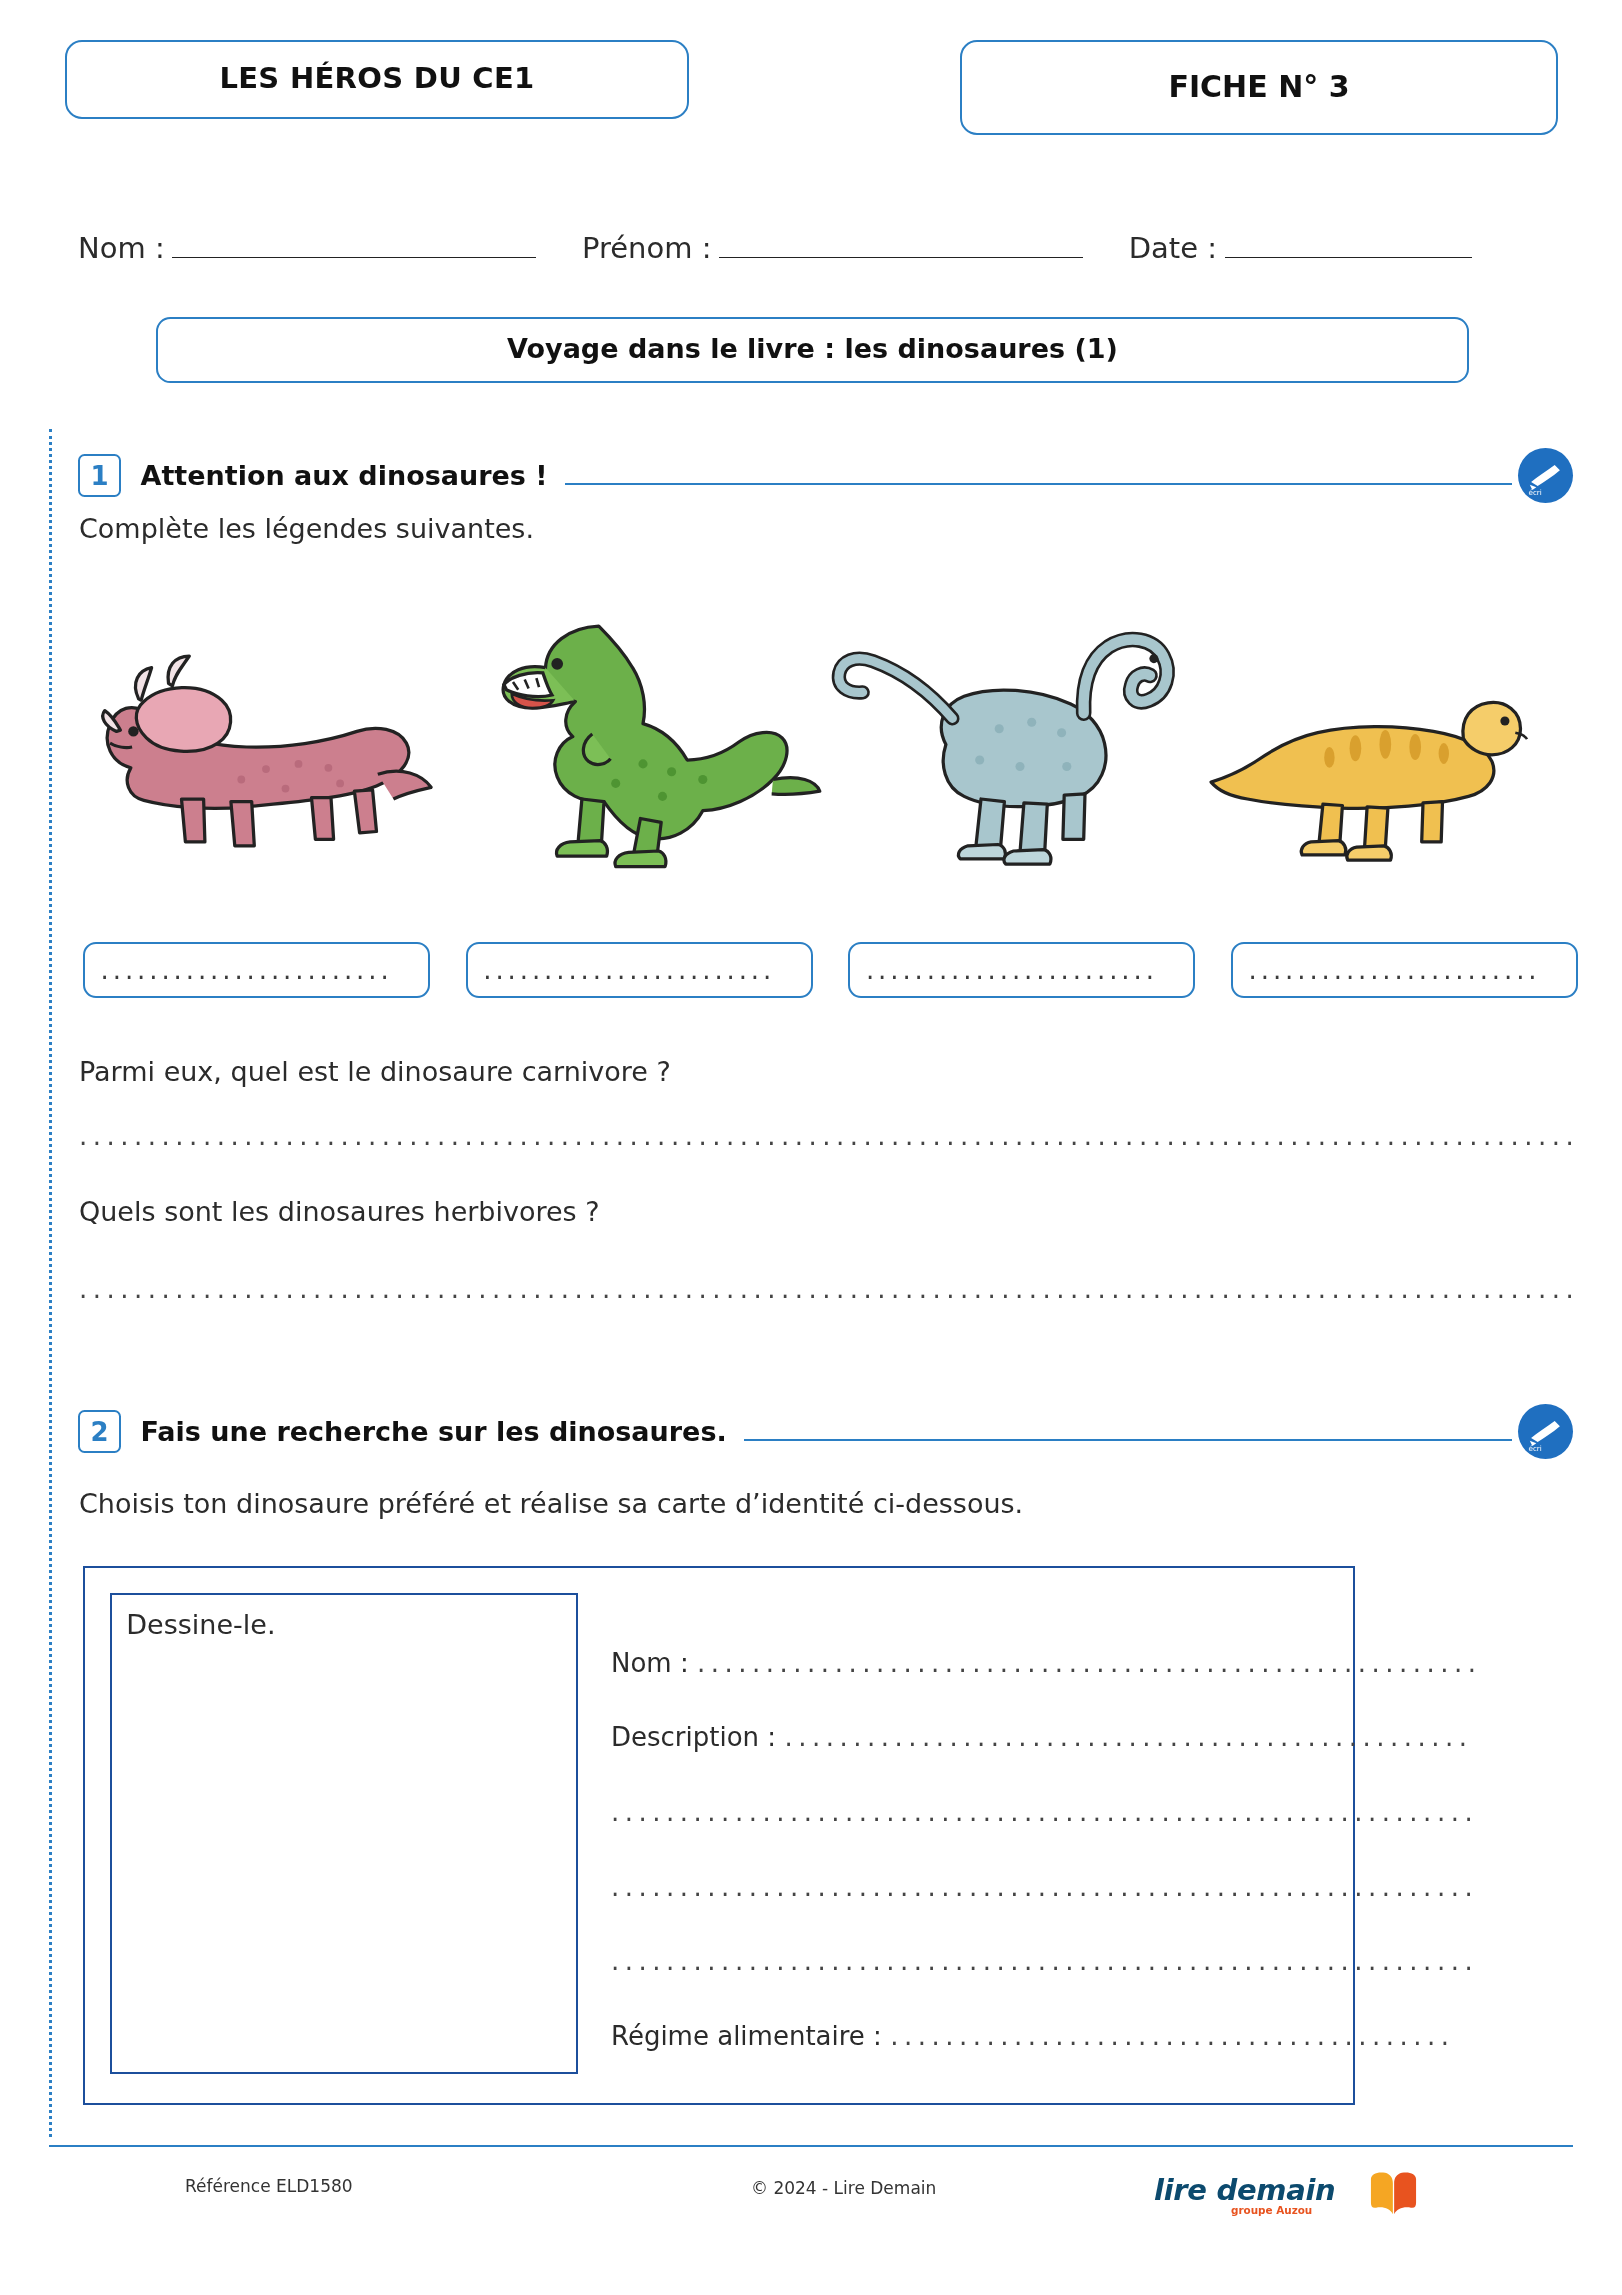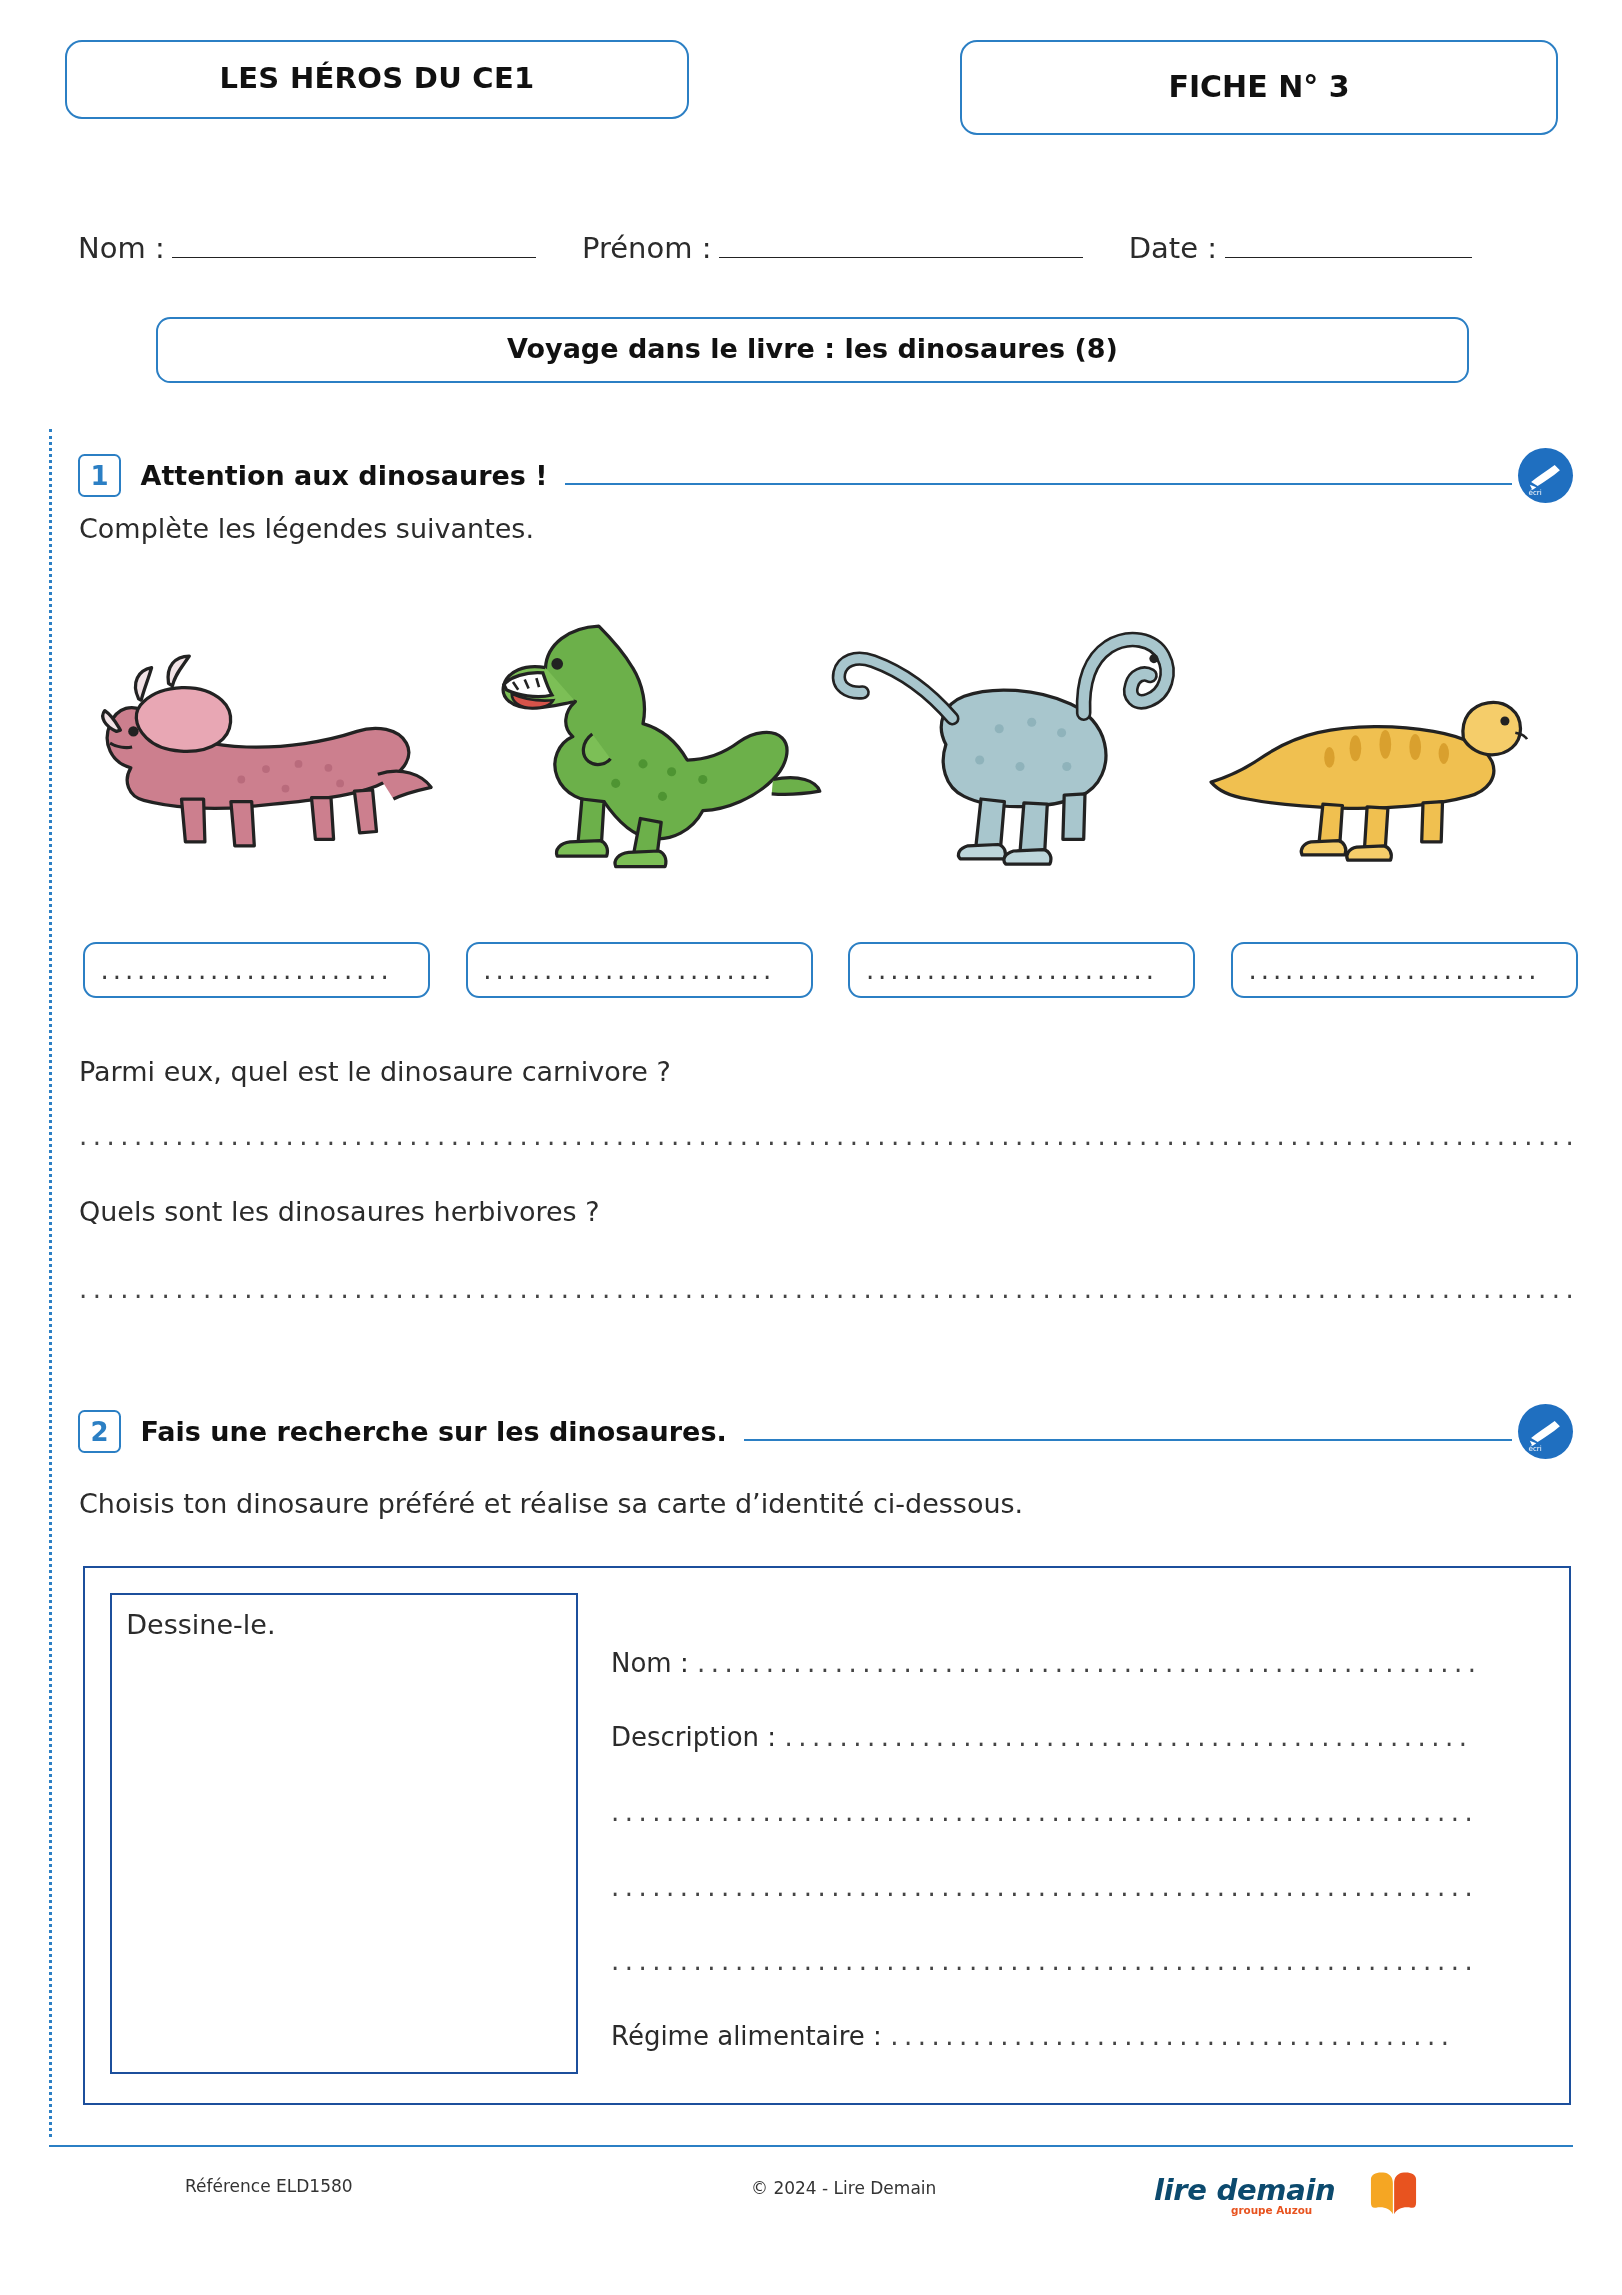--- a/index.html
+++ b/index.html
@@ -215,21 +215,21 @@
     color: #444;
     white-space: nowrap;
     overflow: hidden;
   }
 
   
   .card {
     position: absolute;
     left: 83px;
     top: 1566px;
-    width: 1488px;
+    width: 1272px;
     height: 539px;
     border: 2.6px solid #1c4f9c;
     box-sizing: border-box;
   }
   .draw-box {
     position: absolute;
     left: 25px;
     top: 25px;
     width: 468px;
     height: 481px;
@@ -314,21 +314,21 @@
     <span class="ident-label">Nom :</span>
     <span class="ident-rule rule-nom"></span>
     <span class="sp"></span>
     <span class="ident-label">Prénom :</span>
     <span class="ident-rule rule-prenom"></span>
     <span class="sp"></span>
     <span class="ident-label">Date :</span>
     <span class="ident-rule rule-date"></span>
   </div>
 
-  <div class="subtitle-box">Voyage dans le livre : les dinosaures (8)</div>
+  <div class="subtitle-box">Voyage dans le livre : les dinosaures (1)</div>
 
   <div class="dotted-frame"></div>
 
   <div class="ex-head" style="top:448px;">
     <div class="ex-num">1</div>
     <div class="ex-title">Attention aux dinosaures !</div>
     <div class="ex-rule"></div>
     <div class="ex-icon">
       <svg class="hand" viewBox="0 0 84 84">
         <path d="M20 52 C30 44 42 36 56 26 L64 34 C52 44 40 52 30 58 Z" fill="#ffffff"></path>

